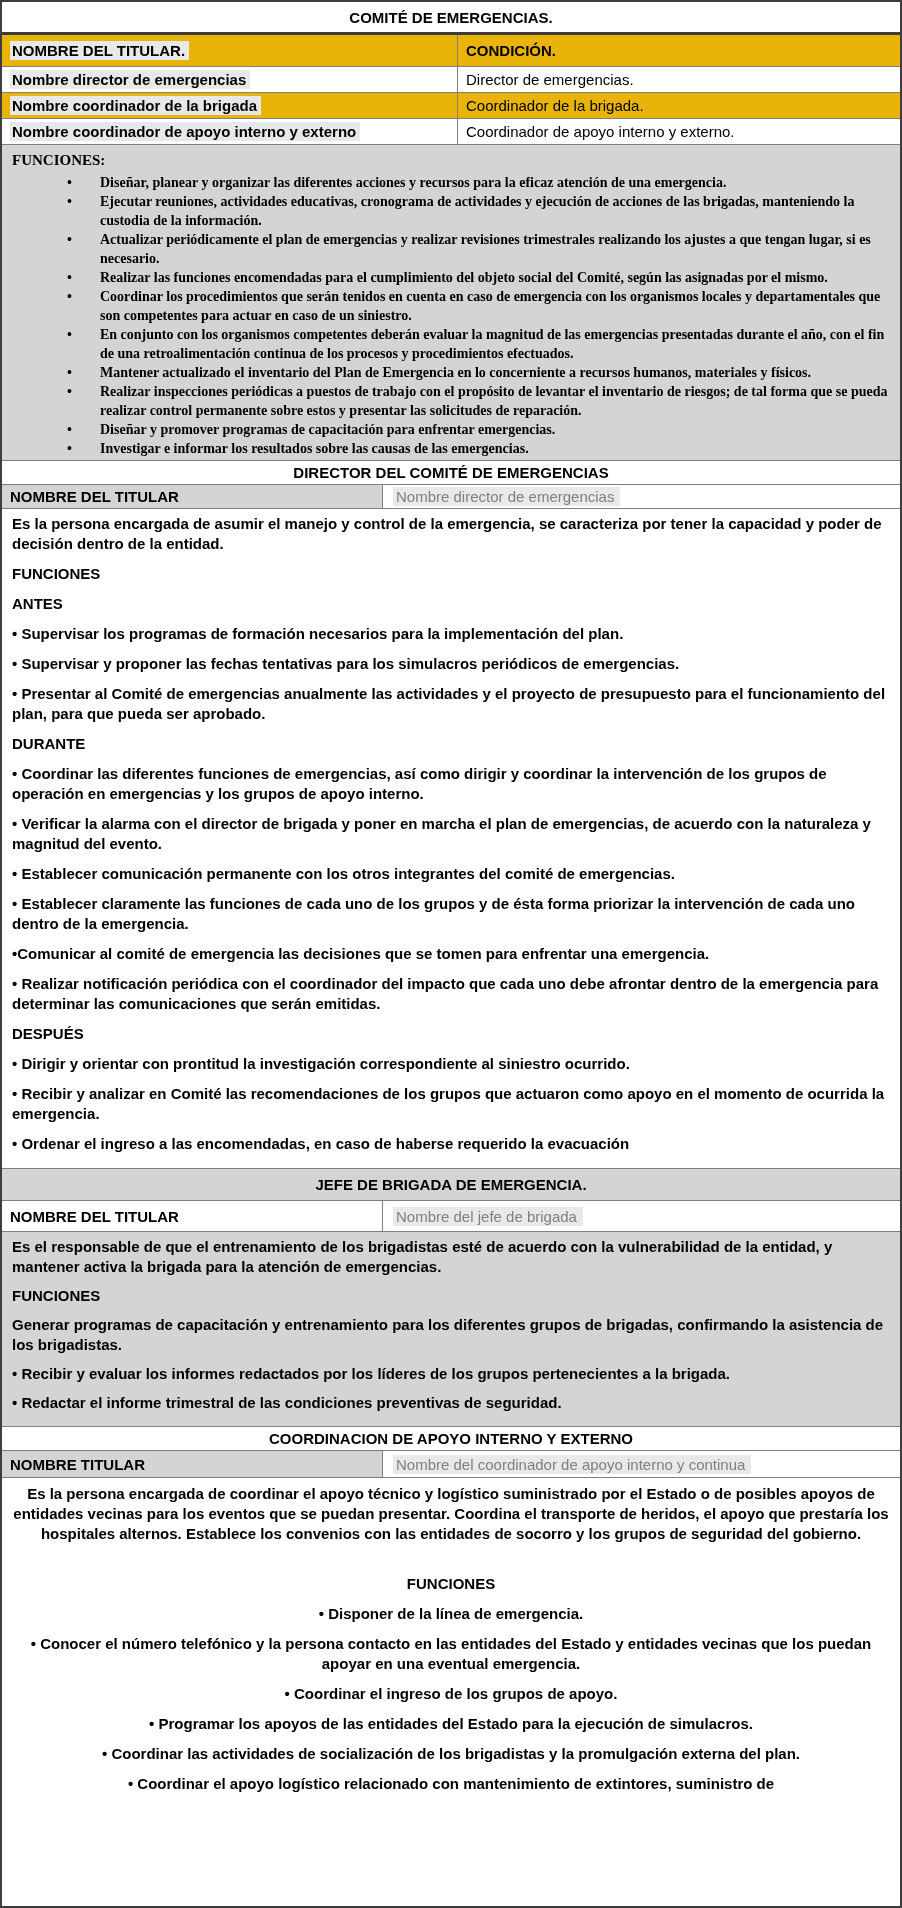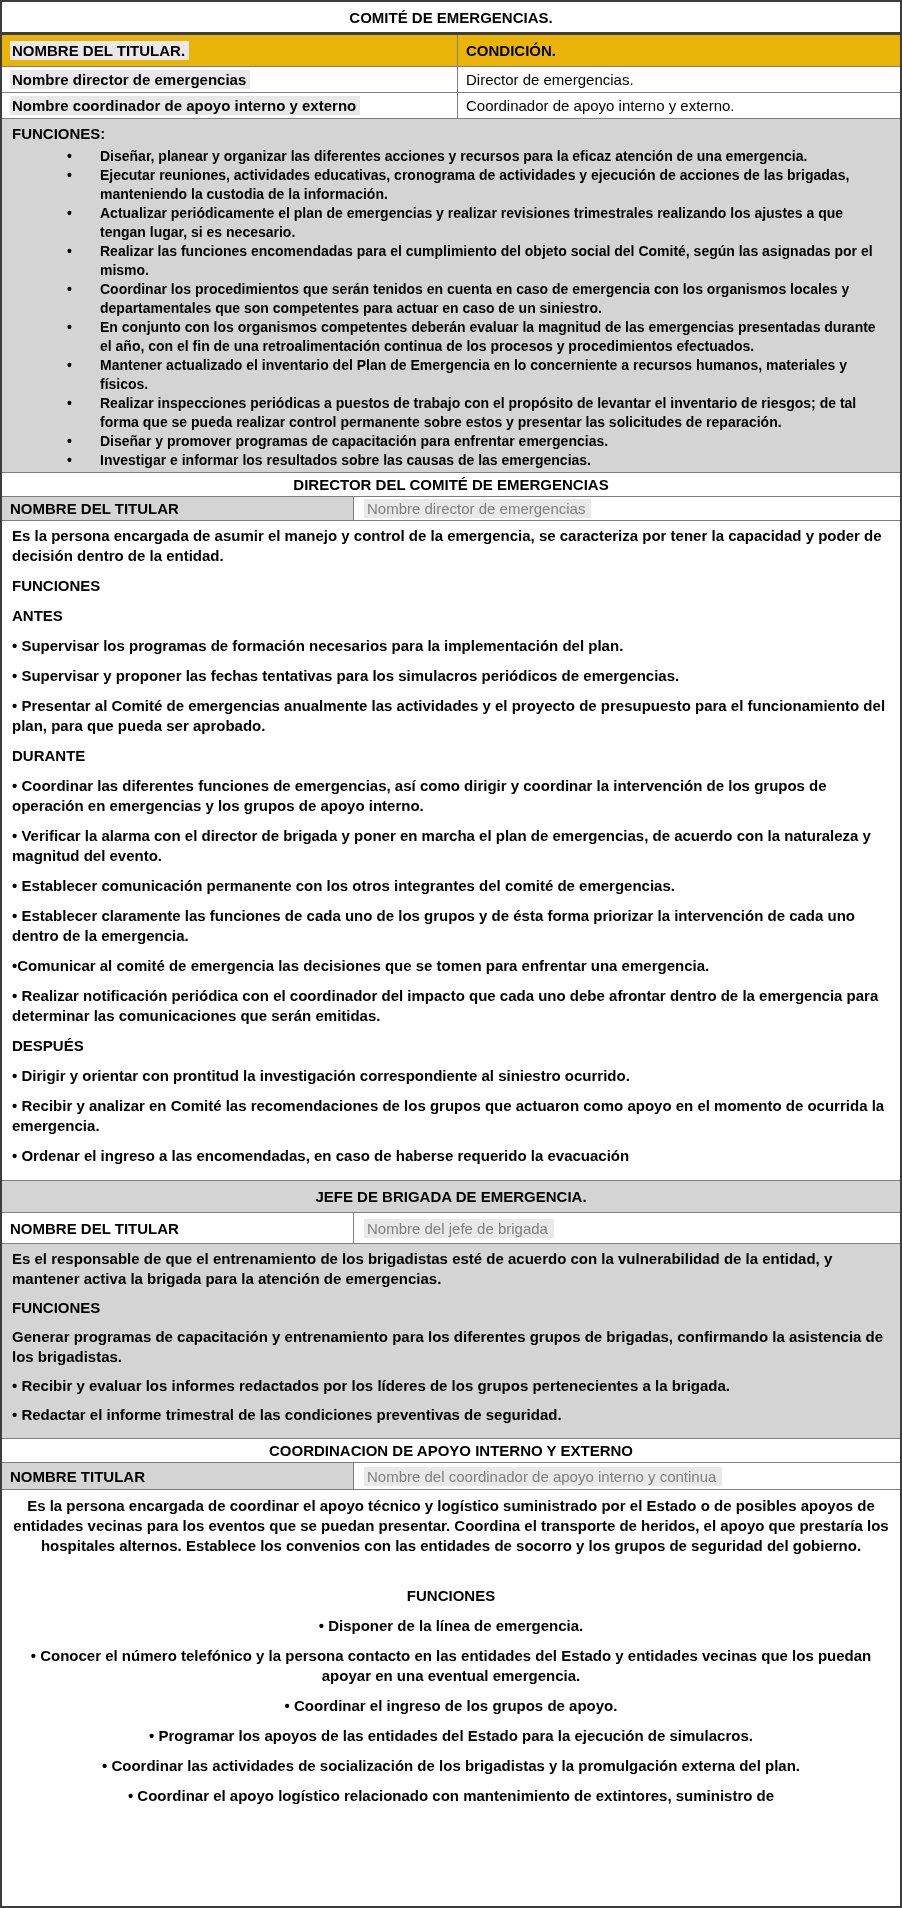--- a/index.html
+++ b/index.html
@@ -31,20 +31,21 @@
   .tcell.right.bold{font-weight:bold;}
   .tcell.right.norm{font-weight:normal;}
   .hl{background:#e8e8e8;padding:1px 4px 1px 2px;}
   
   .funciones{
     background:#d4d4d4;
     border-bottom:1px solid #7f7f7f;
     box-sizing:border-box;
     padding:5px 10px 2px 10px;
     font-weight:bold;
+    font-family:Liberation Serif, serif;
   }
   .flabel{font-size:15px;line-height:20px;margin-bottom:3px;}
   .cb{
     position:relative;
     margin-left:88px;margin-right:2px;
     font-size:14px;line-height:19px;
   }
   .cb .mark{position:absolute;left:-33px;top:0;}
   
   .sec-header{
@@ -52,21 +53,21 @@
     font-size:15px;font-weight:bold;
     border-bottom:1px solid #7f7f7f;
     box-sizing:border-box;
     height:24px;background:#fff;
   }
   .sec-header.shade{background:#d4d4d4;height:32px;}
   
   .nrow{display:flex;border-bottom:1px solid #7f7f7f;box-sizing:border-box;height:24px;background:#fff;}
   .nrow.tall{height:31px;}
   .nrow .ncell-l{
-    width:352px;border-right:1px solid #7f7f7f;
+    width:381px;border-right:1px solid #7f7f7f;
     display:flex;align-items:center;box-sizing:border-box;
     padding-left:8px;font-size:15px;font-weight:bold;
   }
   .nrow .ncell-l.shade{background:#d4d4d4;}
   .nrow .ncell-r{flex:1;display:flex;align-items:center;padding-left:10px;}
   .ph{
     background:#e9e9e9;color:#7f7f7f;
     font-size:15px;font-weight:normal;
     padding:1px 6px 1px 3px;
   }
@@ -96,20 +97,26 @@
       <div class="tcell left">
           <span class="hl">NOMBRE DEL TITULAR.</span>
         </div>
       <div class="tcell right bold">CONDICIÓN.</div>
     </div>
     <div class="trow body-row">
       <div class="tcell left">
           <span class="hl">Nombre director de emergencias</span>
         </div>
       <div class="tcell right norm">Director de emergencias.</div>
+    </div>
+    <div class="trow body-row shade">
+      <div class="tcell left">
+          <span class="hl">Nombre coordinador de la brigada</span>
+        </div>
+      <div class="tcell right norm">Coordinador de la brigada.</div>
     </div>
     <div class="trow body-row">
       <div class="tcell left">
           <span class="hl">Nombre coordinador de apoyo interno y externo</span>
         </div>
       <div class="tcell right norm">Coordinador de apoyo interno y externo.</div>
     </div>
   </div>
 
   <div class="funciones">

